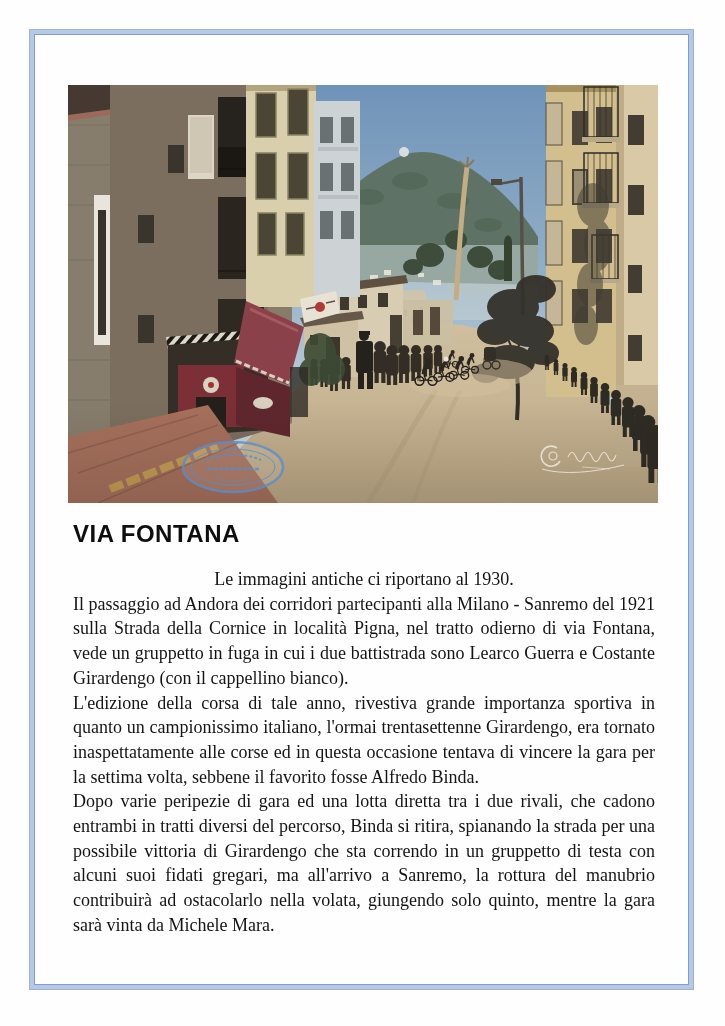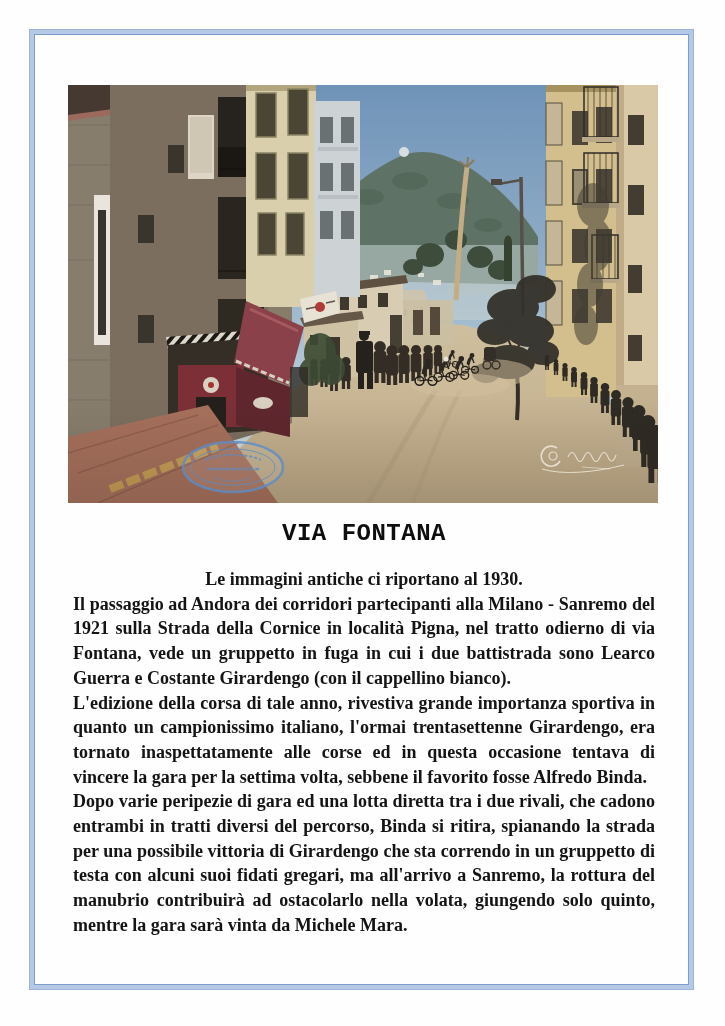--- a/index.html
+++ b/index.html
@@ -12,27 +12,27 @@
     box-sizing:border-box;border:4px solid #b5c9e6;outline:1px solid #9db4d8;
   }
   .frame::after{
     content:'';position:absolute;inset:0;border:1px solid #7e9dca;pointer-events:none;
   }
   .photo{
     position:absolute;left:68px;top:85px;width:590px;height:418px;overflow:hidden;
   }
   .photo svg{display:block;width:100%;height:100%;}
   .title{
-    position:absolute;left:73px;top:520px;width:582px;text-align:center;
-    font-family:Liberation Mono, monospace;font-weight:bold;font-size:24px;
+    position:absolute;left:73px;top:520px;width:582px;
+    font-family:Liberation Sans, sans-serif;font-weight:bold;font-size:24px;
     letter-spacing:.5px;color:#0e0e0e;
   }
   .bodytext{
     position:absolute;left:73px;top:567px;width:582px;
-    font-size:18px;line-height:24.7px;color:#141414;font-weight:bold;
+    font-size:18px;line-height:24.7px;color:#141414;
   }
   .intro{text-align:center;}
   .para{text-align:justify;text-align-last:left;}
 </style>
 </head>
 <body>
 
 <div class="frame"></div>
 
 <div class="photo">

